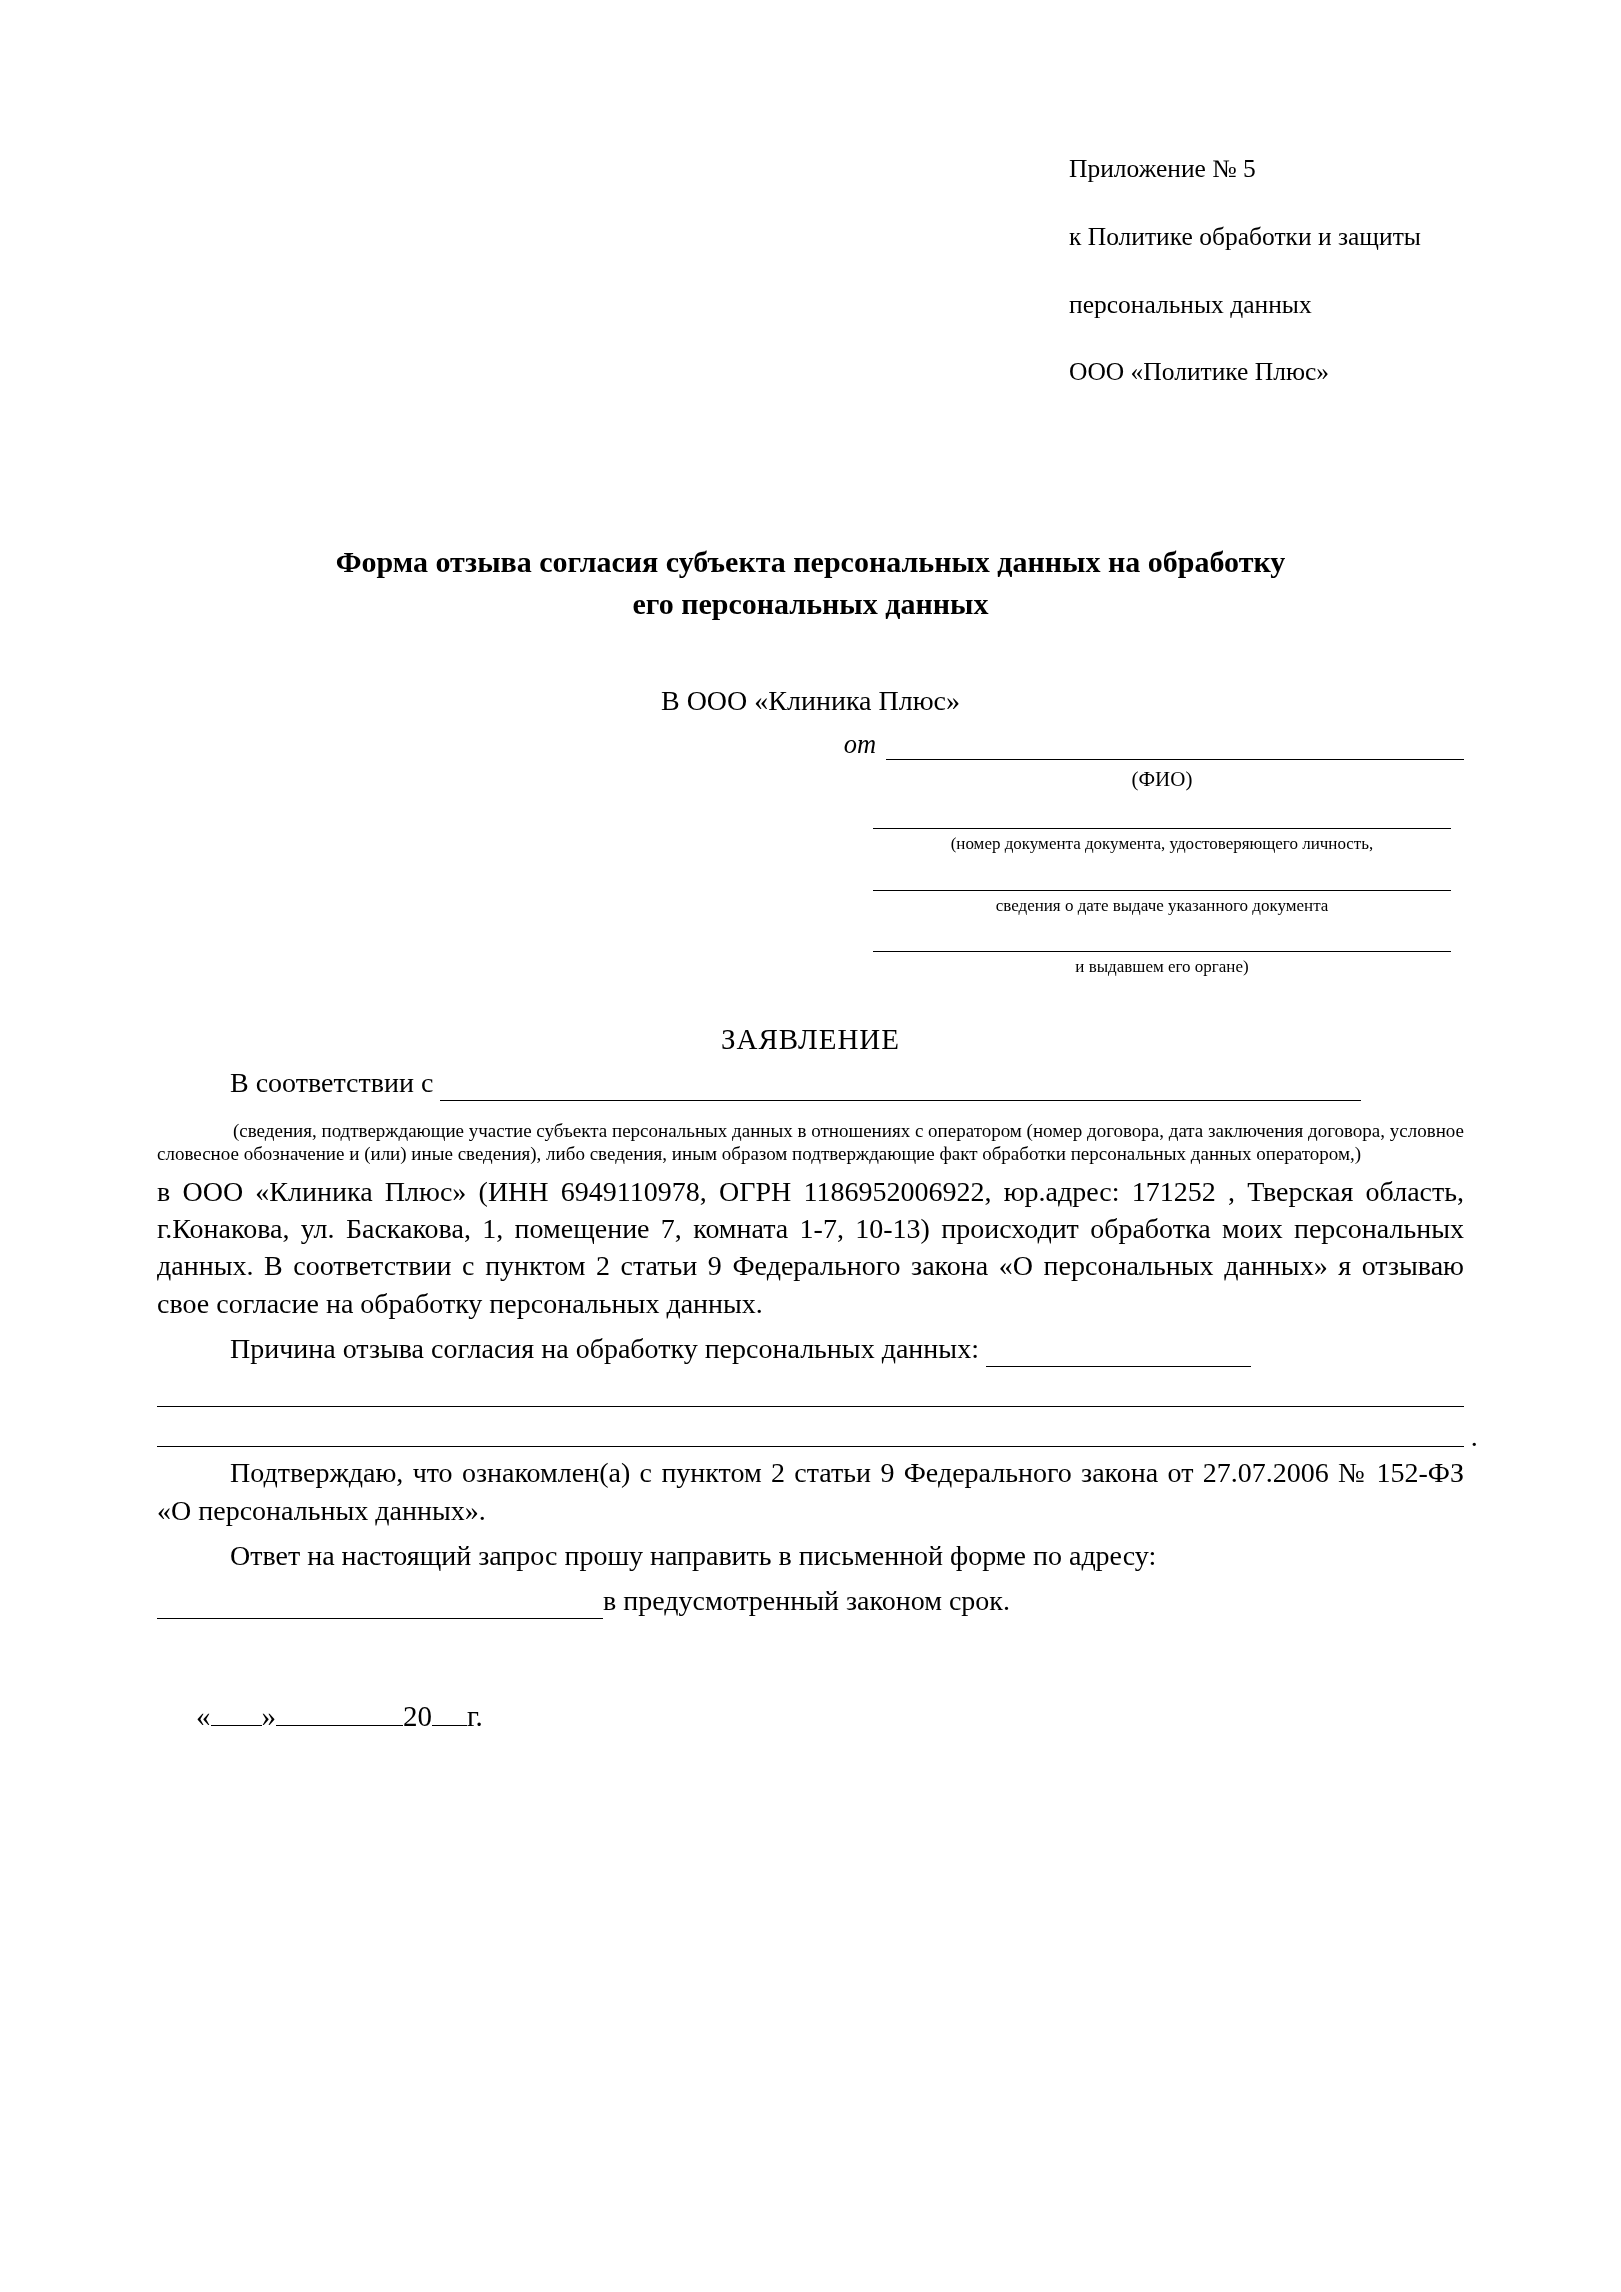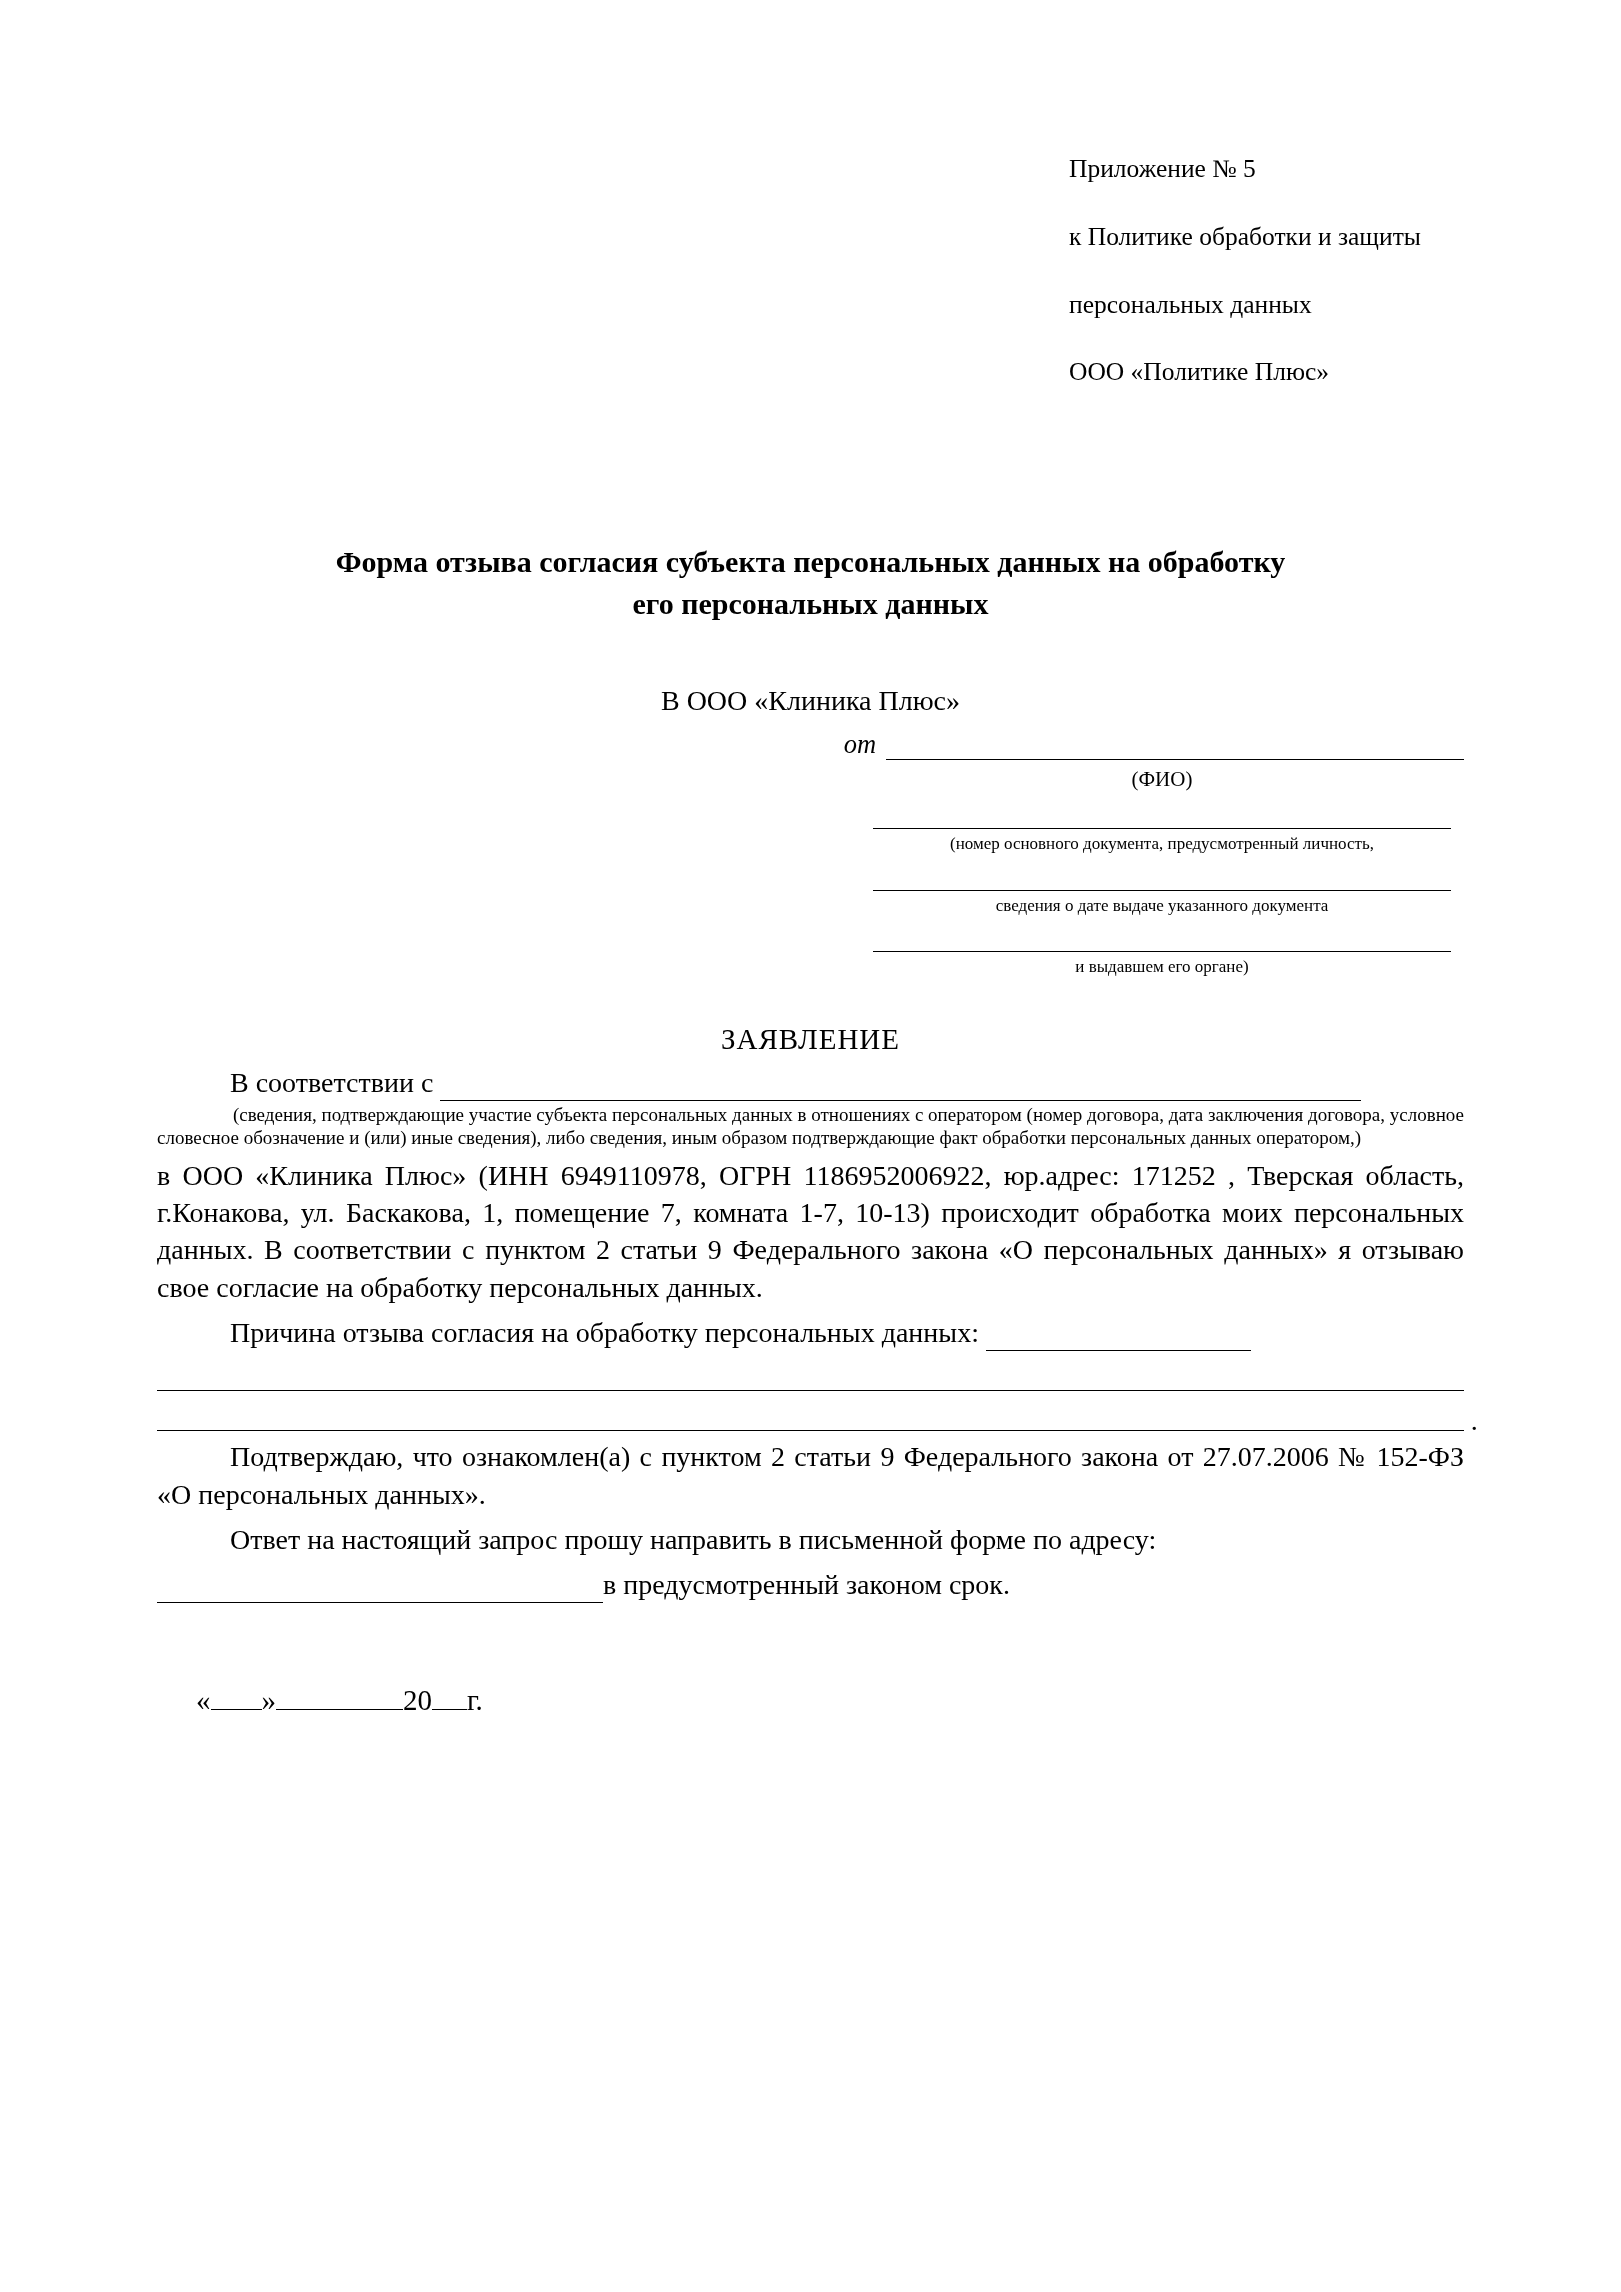--- a/index.html
+++ b/index.html
@@ -106,21 +106,21 @@
   .inline-line {
     display: inline-block;
     border-bottom: 1.6px solid #000;
     vertical-align: bottom;
     height: 25.5px;
   }
   .small-note {
     font-size: 19px;
     line-height: 1.22;
     text-align: justify;
-    margin-top: 2px;
+    margin-top: 18px;
   }
   .small-note .first {
     padding-left: 76px;
   }
 
   .blank-row {
     border-bottom: 1.6px solid #000;
     height: 33px;
     margin-top: 5.9px;
   }
@@ -183,21 +183,21 @@
   <div class="addressee">В ООО «Клиника Плюс»</div>
 
   <div class="from-row">
     <span class="from-label">от</span>
     <span class="fill-line from-line"></span>
   </div>
 
   <div class="field-group">
     <div class="field-caption">(ФИО)</div>
     <div class="field-line"></div>
-    <div class="field-caption small">(номер основного документа, предусмотренный личность,</div>
+    <div class="field-caption small">(номер документа документа, удостоверяющего личность,</div>
     <div class="field-line"></div>
     <div class="field-caption small">сведения о дате выдаче указанного документа</div>
     <div class="field-line"></div>
     <div class="field-caption small">и выдавшем его органе)</div>
   </div>
 
   <div class="statement-title">ЗАЯВЛЕНИЕ</div>
 
   <div class="para indent">
     <span>В соответствии с</span>

